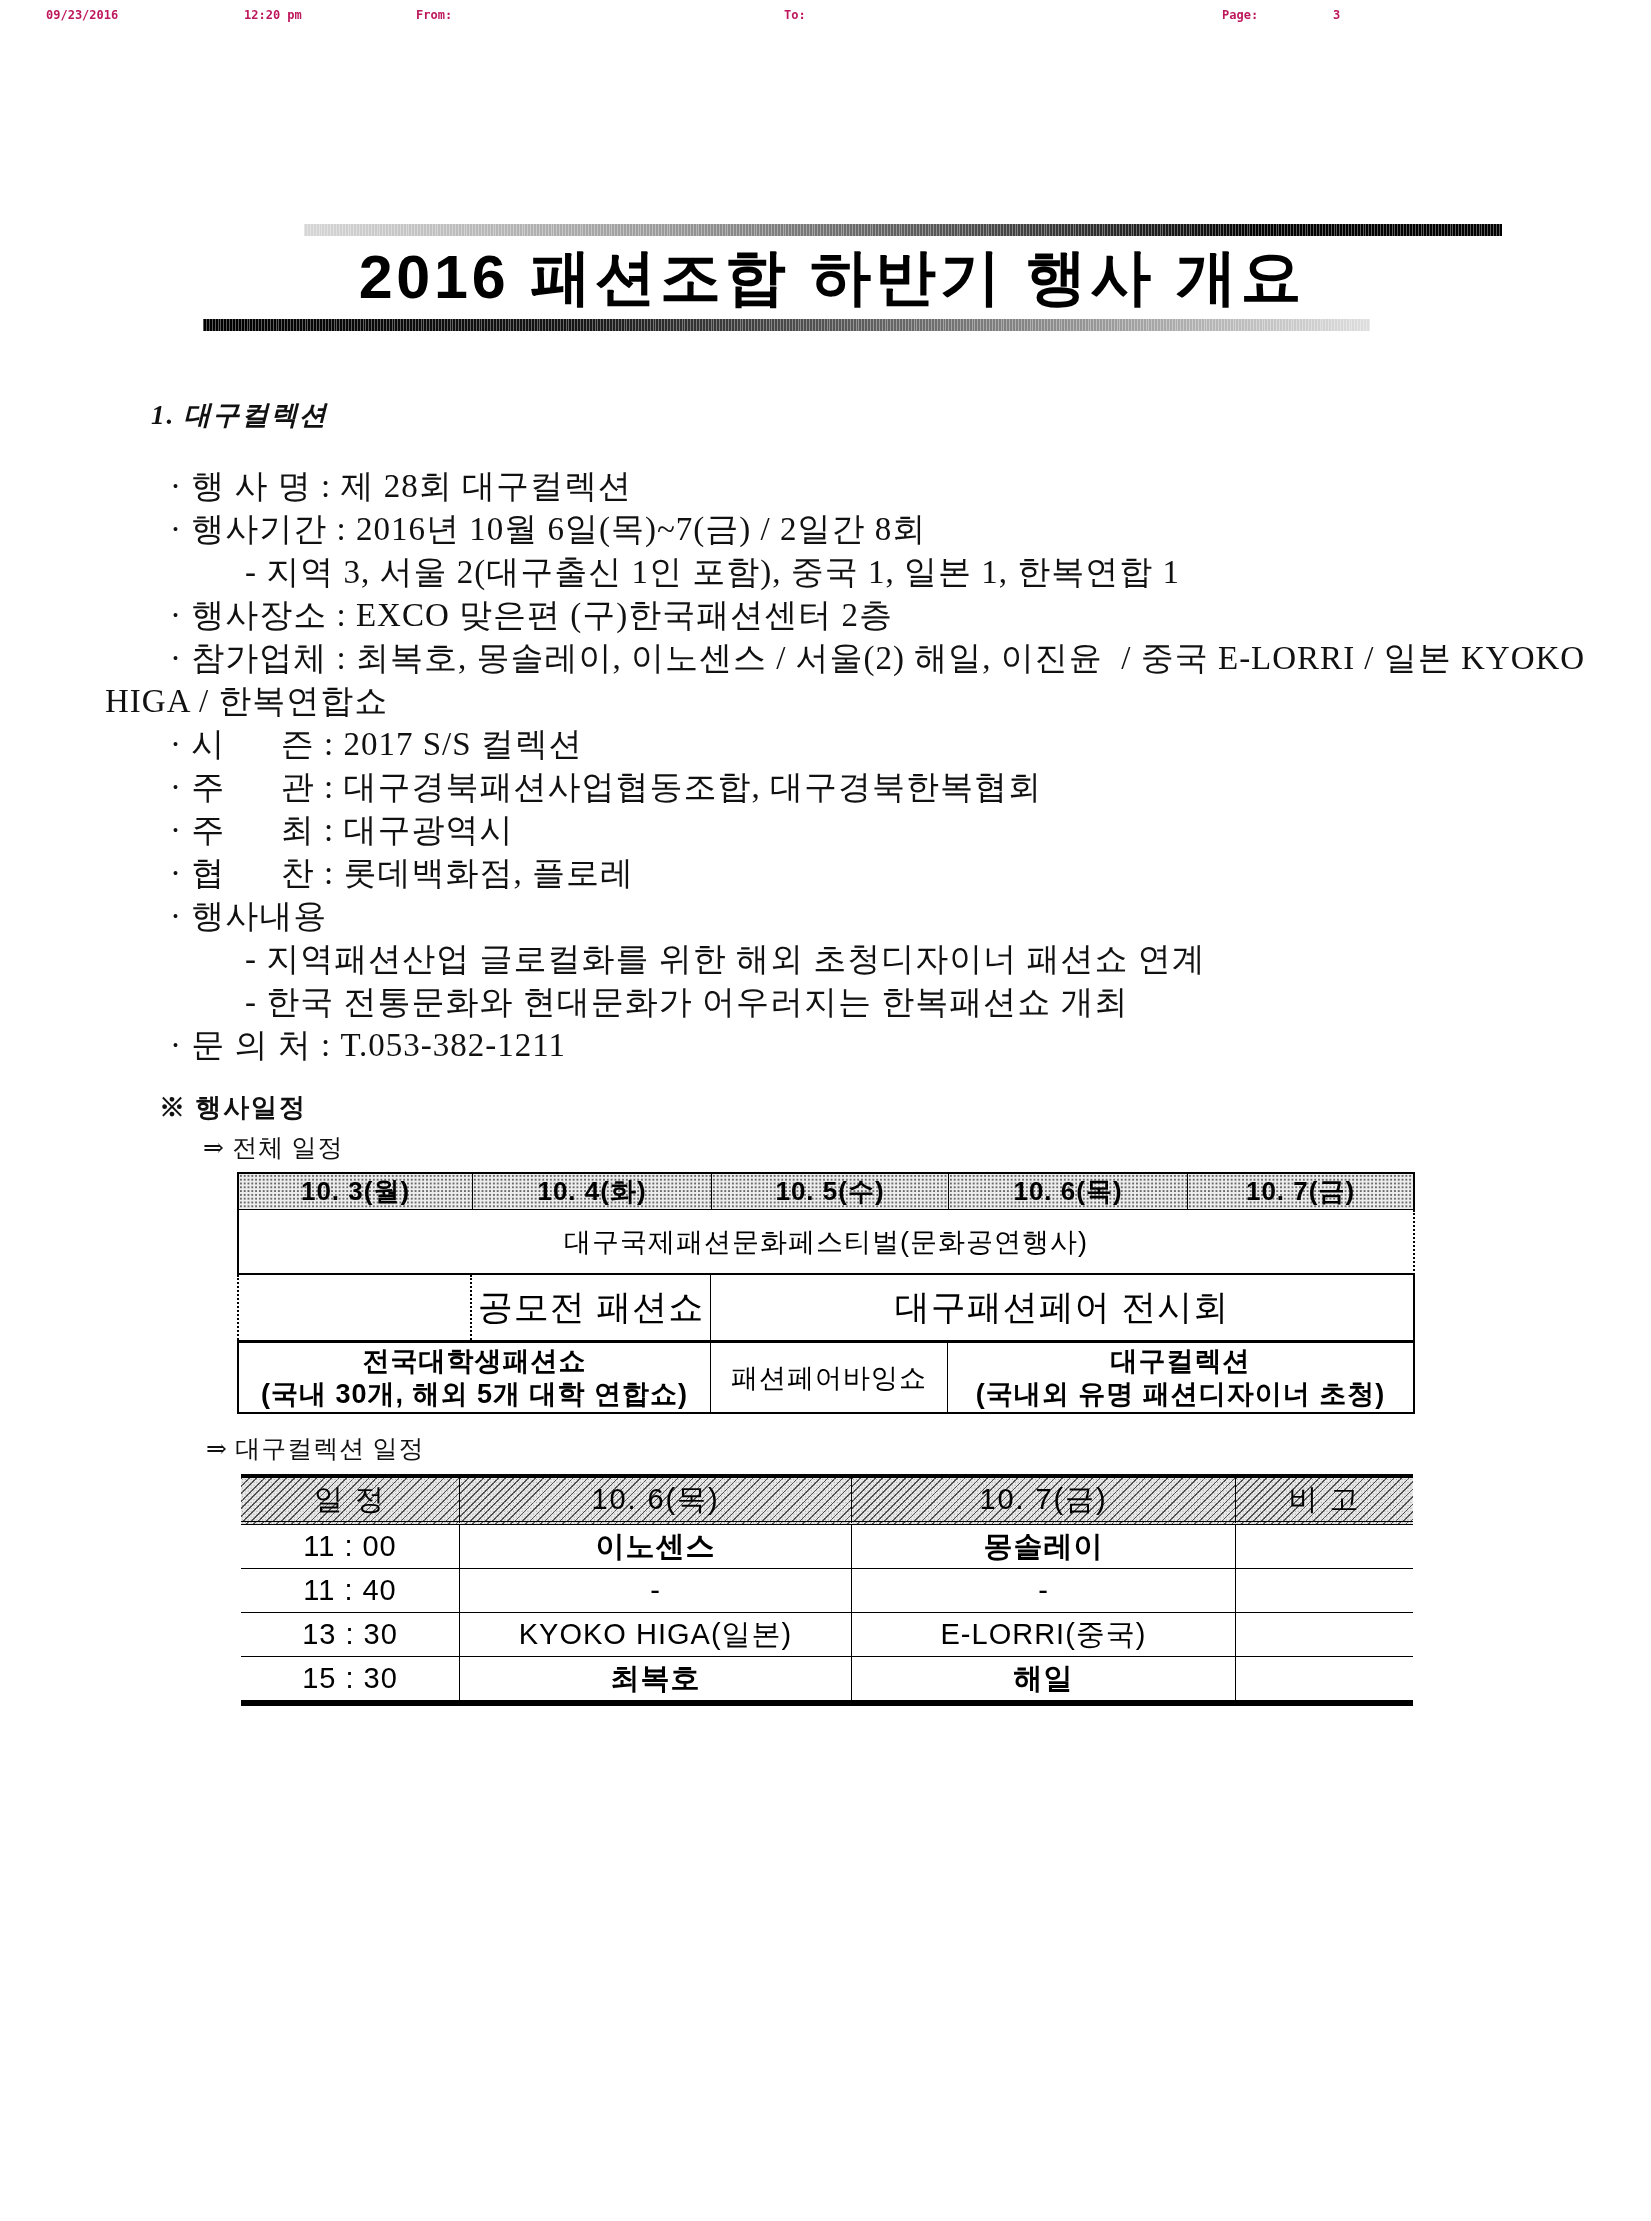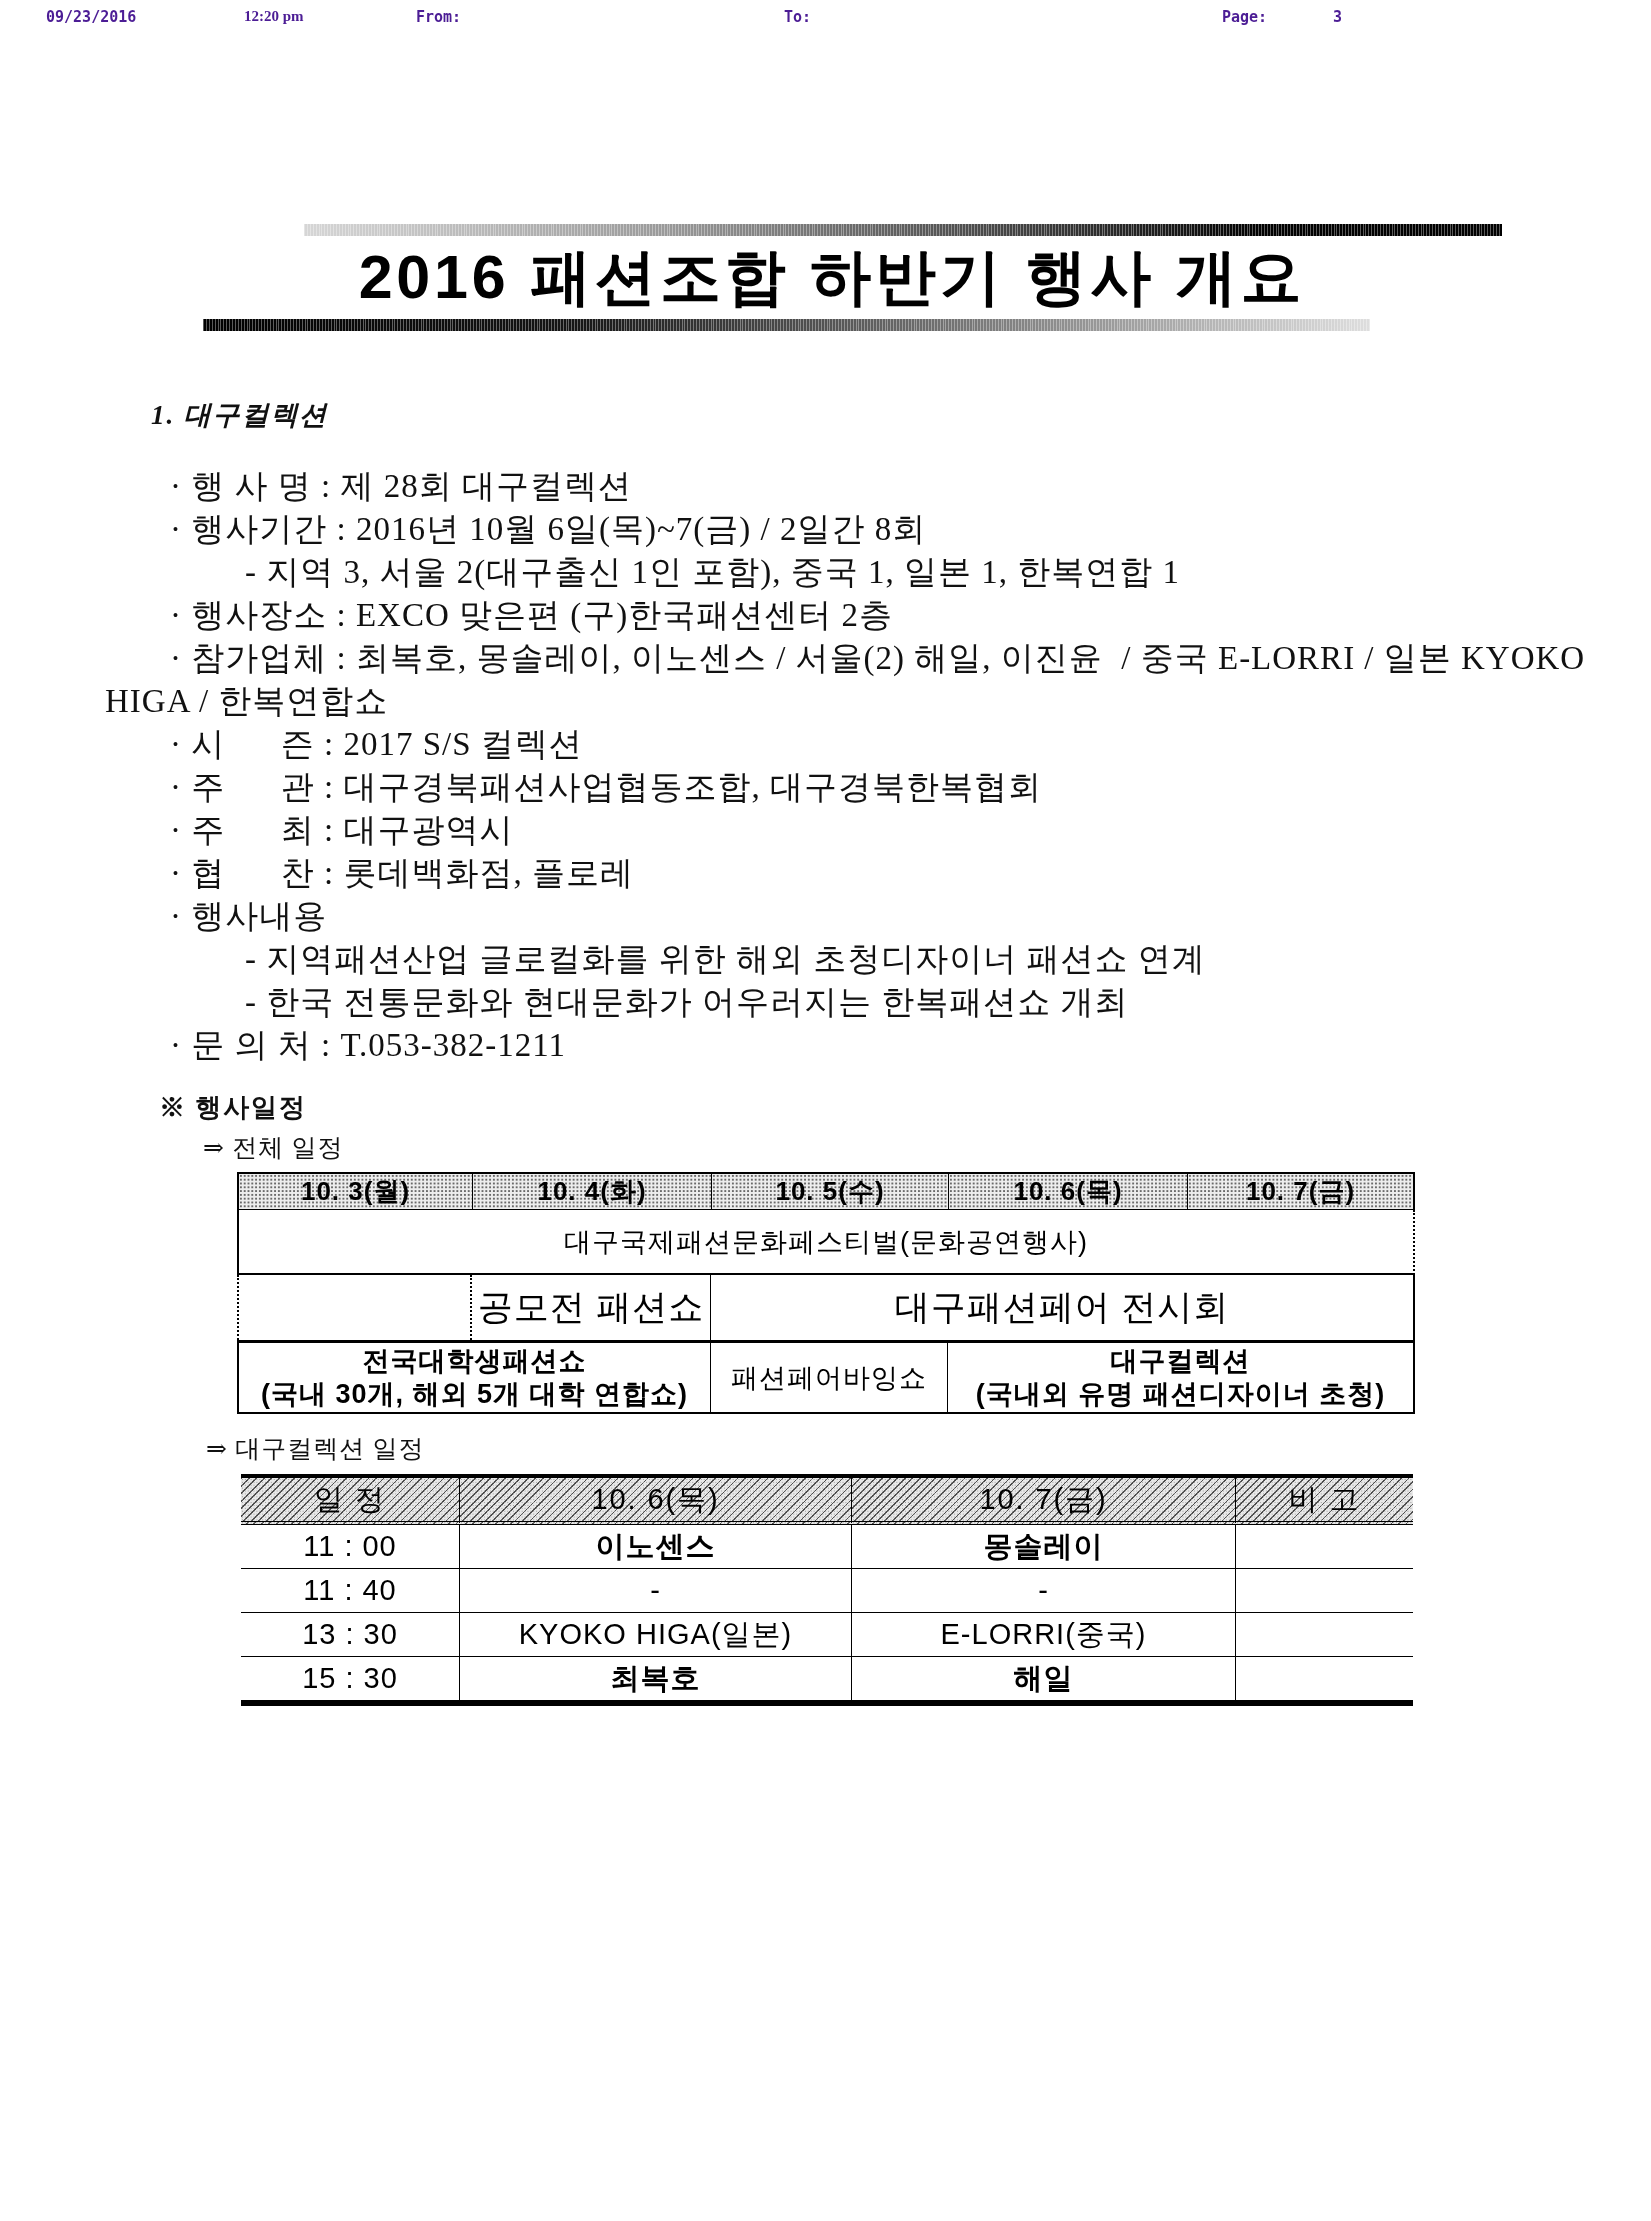--- a/index.html
+++ b/index.html
@@ -4,24 +4,24 @@
 <style>
   html,body { margin:0; padding:0; background:#888; }
   .page {
     position:relative; width:1652px; height:2221px; background:#ffffff;
     margin:0 auto; overflow:hidden; color:#111;
     font-family:"Liberation Serif","DejaVu Serif",serif;
   }
   
   .fax { position:absolute; top:7.6px; left:0; width:100%; height:29px;
          font-family:"DejaVu Sans Mono","Liberation Mono",monospace;
-         font-size:15px; font-weight:bold; color:#4c1d95; }
+         font-size:12px; font-weight:bold; color:#be185d; }
   .fax span { position:absolute; white-space:pre; }
   .fax-date  { left:46px; }
-  .fax-time  { left:244px;font-family:Liberation Serif, serif; }
+  .fax-time  { left:244px; }
   .fax-from  { left:416px; }
   .fax-to    { left:784px; }
   .fax-page  { left:1222px; }
   .fax-pageno{ left:1333px; }
   
   .bar-top { position:absolute; left:304px; top:224px; width:1198px; height:12.4px;
     background-image:
       repeating-linear-gradient(90deg, rgba(255,255,255,.35) 0 1px, transparent 1px 2.9px),
       linear-gradient(90deg,#d6d6d6 0%,#9a9a9a 30%,#3a3a3a 62%,#000 80%); }
   .doc-title { position:absolute; left:287px; top:237px; width:1090px; height:82px;

